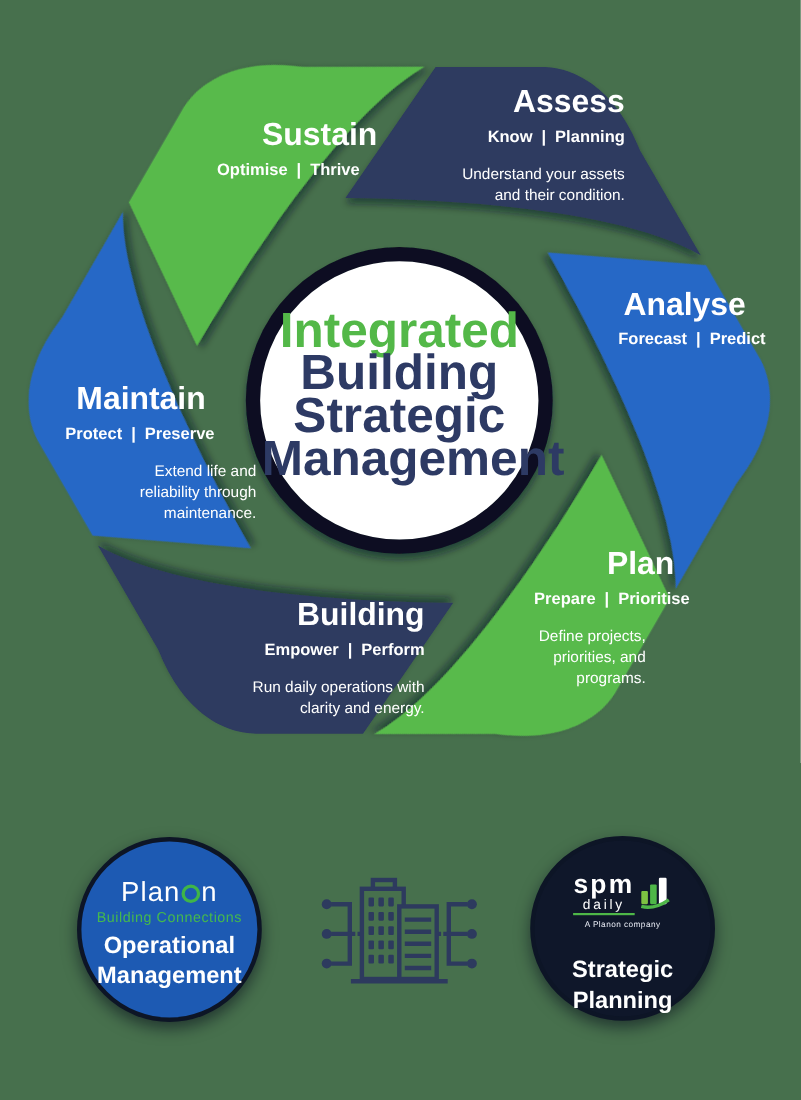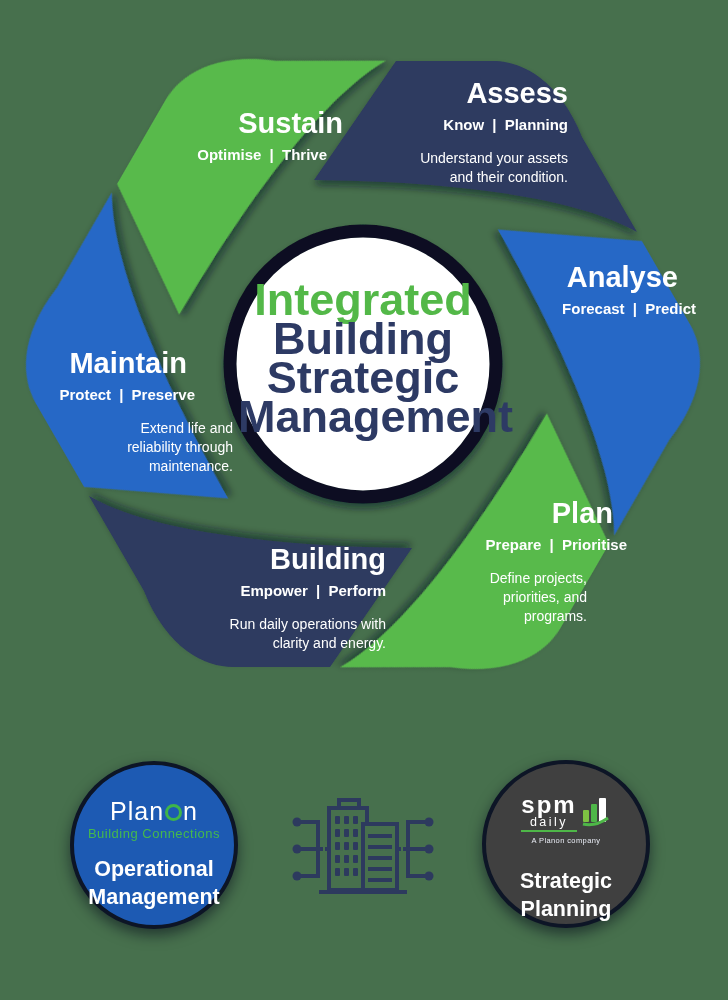--- a/index.html
+++ b/index.html
@@ -37,25 +37,25 @@
   .center-label .accent{color:#53b848;}
   
   .big-circle{
     position:absolute;width:168px;height:168px;border-radius:50%;
     border:4px solid #0d1526;box-sizing:border-box;
     box-shadow:0 6px 14px rgba(5,10,25,0.55);
     display:flex;flex-direction:column;align-items:center;
     color:#ffffff;text-align:center;
   }
   .planon-circle{left:70px;top:761px;background:#1d5ab3;}
-  .spm-circle{left:482px;top:760px;background:#404040;}
+  .spm-circle{left:482px;top:760px;background:#0f172a;}
   .planon-logo{margin-top:33px;font-size:25px;line-height:26px;letter-spacing:1px;display:flex;align-items:center;}
   .planon-o{display:inline-block;width:11px;height:11px;border:3.5px solid #3fb549;border-radius:50%;margin:3px 1px 0 1px;}
   .planon-sub{font-size:13px;letter-spacing:0.5px;color:#45b94d;margin-top:2px;}
-  .circle-label{font-size:21.5px;font-weight:bold;line-height:28px;margin-top:14px;white-space:pre-line;}
+  .circle-label{font-size:21.5px;font-weight:bold;line-height:28px;margin-top:4px;white-space:pre-line;}
   .spm-logo-row{margin-top:30px;display:flex;align-items:flex-start;}
   .spm-word{font-size:24px;font-weight:bold;letter-spacing:2px;line-height:22px;}
   .spm-assets{font-size:12.5px;letter-spacing:2.5px;line-height:13px;border-bottom:2px solid #4eb748;padding-bottom:1px;}
   .spm-tagline{font-size:7.5px;letter-spacing:0.4px;margin-top:4px;color:#e9ecf5;}
   .spm-circle .circle-label{margin-top:22px;}
   .building-wrap{position:absolute;left:283px;top:792px;}
 </style>
 </head>
 <body>
 

